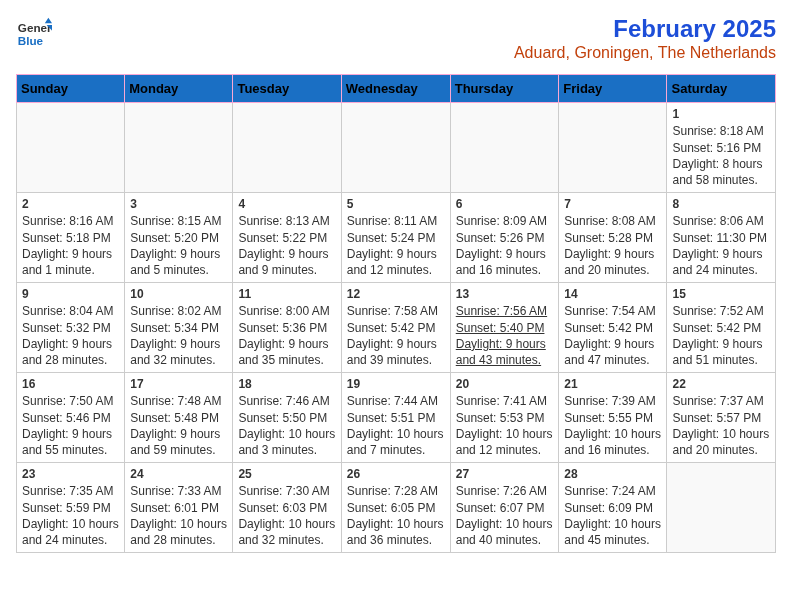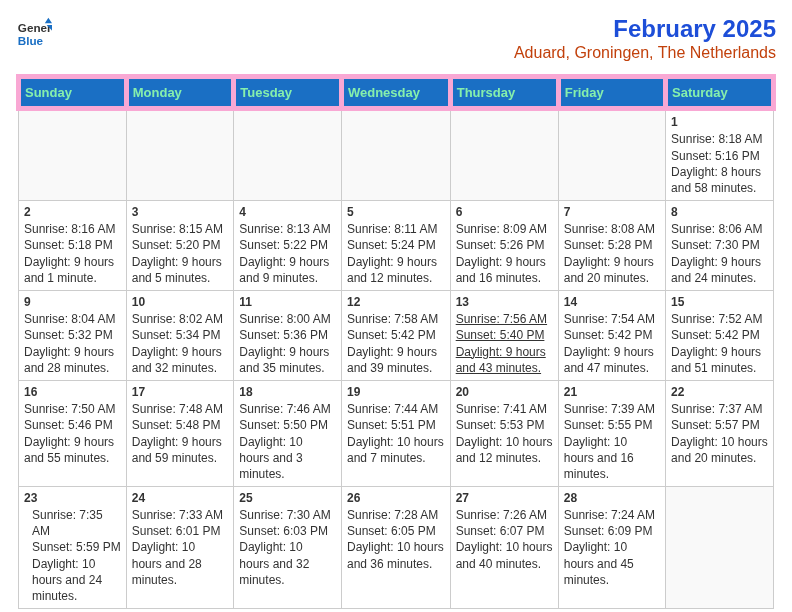--- a/index.html
+++ b/index.html
@@ -39,26 +39,26 @@
       color: #c2410c;
       margin-top: 2px;
     }
     .calendar {
       width: 100%;
       border-collapse: collapse;
       border: 1px solid #ccc;
     }
     .calendar th {
       background: #1a6fc4;
-      color: #86efac;
+      color: #000000;
       font-size: 13px;
       font-weight: bold;
       padding: 6px 4px;
       text-align: left;
-      border: 5px solid #f9a8d4;
+      border: 1px solid #f9a8d4;
     }
     .calendar td {
       width: 110px;
       height: 90px;
       vertical-align: top;
       padding: 4px 5px;
       border: 1px solid #ccc;
       font-size: 10.5px;
       color: #333;
       background: #fff;
@@ -156,21 +156,21 @@
         </td>
         <td>
           <span class="day-num">7</span>
           <div class="day-info" style="white-space: pre-line;">Sunrise: 8:08 AM
 Sunset: 5:28 PM
 Daylight: 9 hours and 20 minutes.</div>
         </td>
         <td>
           <span class="day-num">8</span>
           <div class="day-info" style="white-space: pre-line;">Sunrise: 8:06 AM
-Sunset: 7:30 PM
+Sunset: 11:30 PM
 Daylight: 9 hours and 24 minutes.</div>
         </td>
       </tr>
       <tr>
         <td>
           <span class="day-num">9</span>
           <div class="day-info" style="white-space: pre-line;">Sunrise: 8:04 AM
 Sunset: 5:32 PM
 Daylight: 9 hours and 28 minutes.</div>
         </td>
@@ -251,21 +251,21 @@
         <td>
           <span class="day-num">22</span>
           <div class="day-info" style="white-space: pre-line;">Sunrise: 7:37 AM
 Sunset: 5:57 PM
 Daylight: 10 hours and 20 minutes.</div>
         </td>
       </tr>
       <tr>
         <td>
           <span class="day-num">23</span>
-          <div class="day-info" style="white-space: pre-line; margin-left: 8px;">Sunrise: 7:35 AM
+          <div class="day-info" style="white-space: pre-line;">Sunrise: 7:35 AM
 Sunset: 5:59 PM
 Daylight: 10 hours and 24 minutes.</div>
         </td>
         <td>
           <span class="day-num">24</span>
           <div class="day-info" style="white-space: pre-line;">Sunrise: 7:33 AM
 Sunset: 6:01 PM
 Daylight: 10 hours and 28 minutes.</div>
         </td>
         <td>

